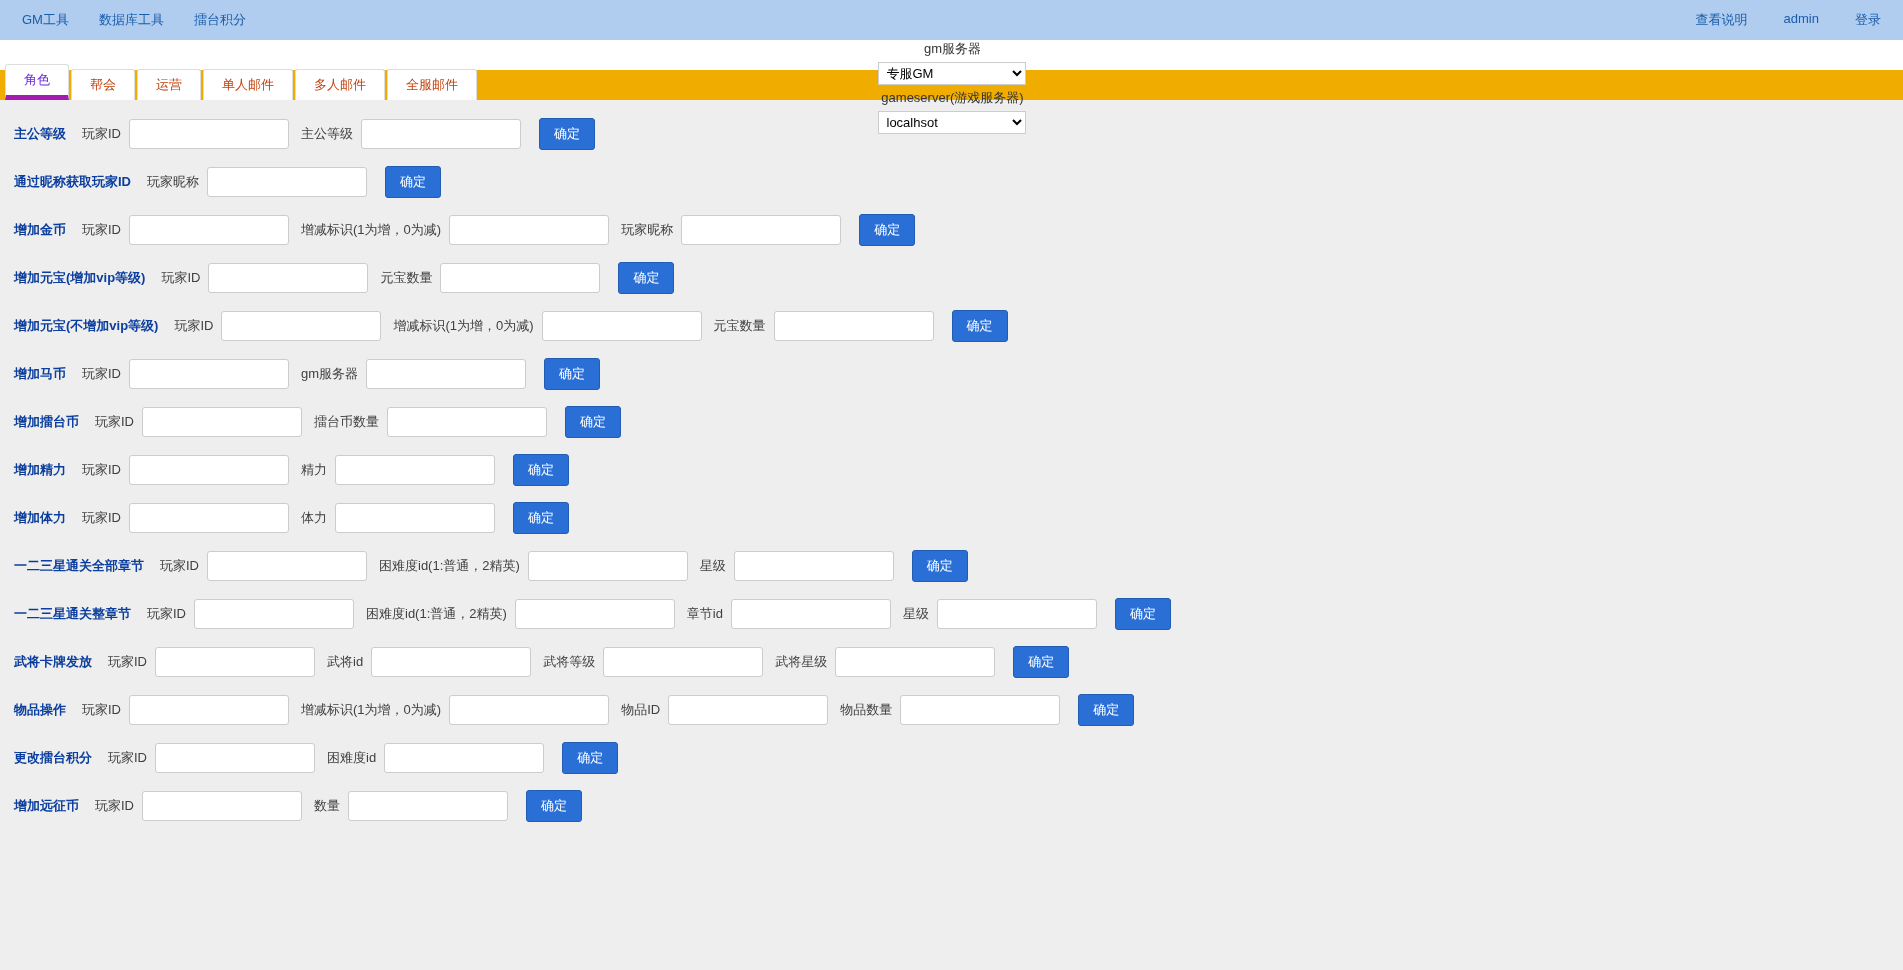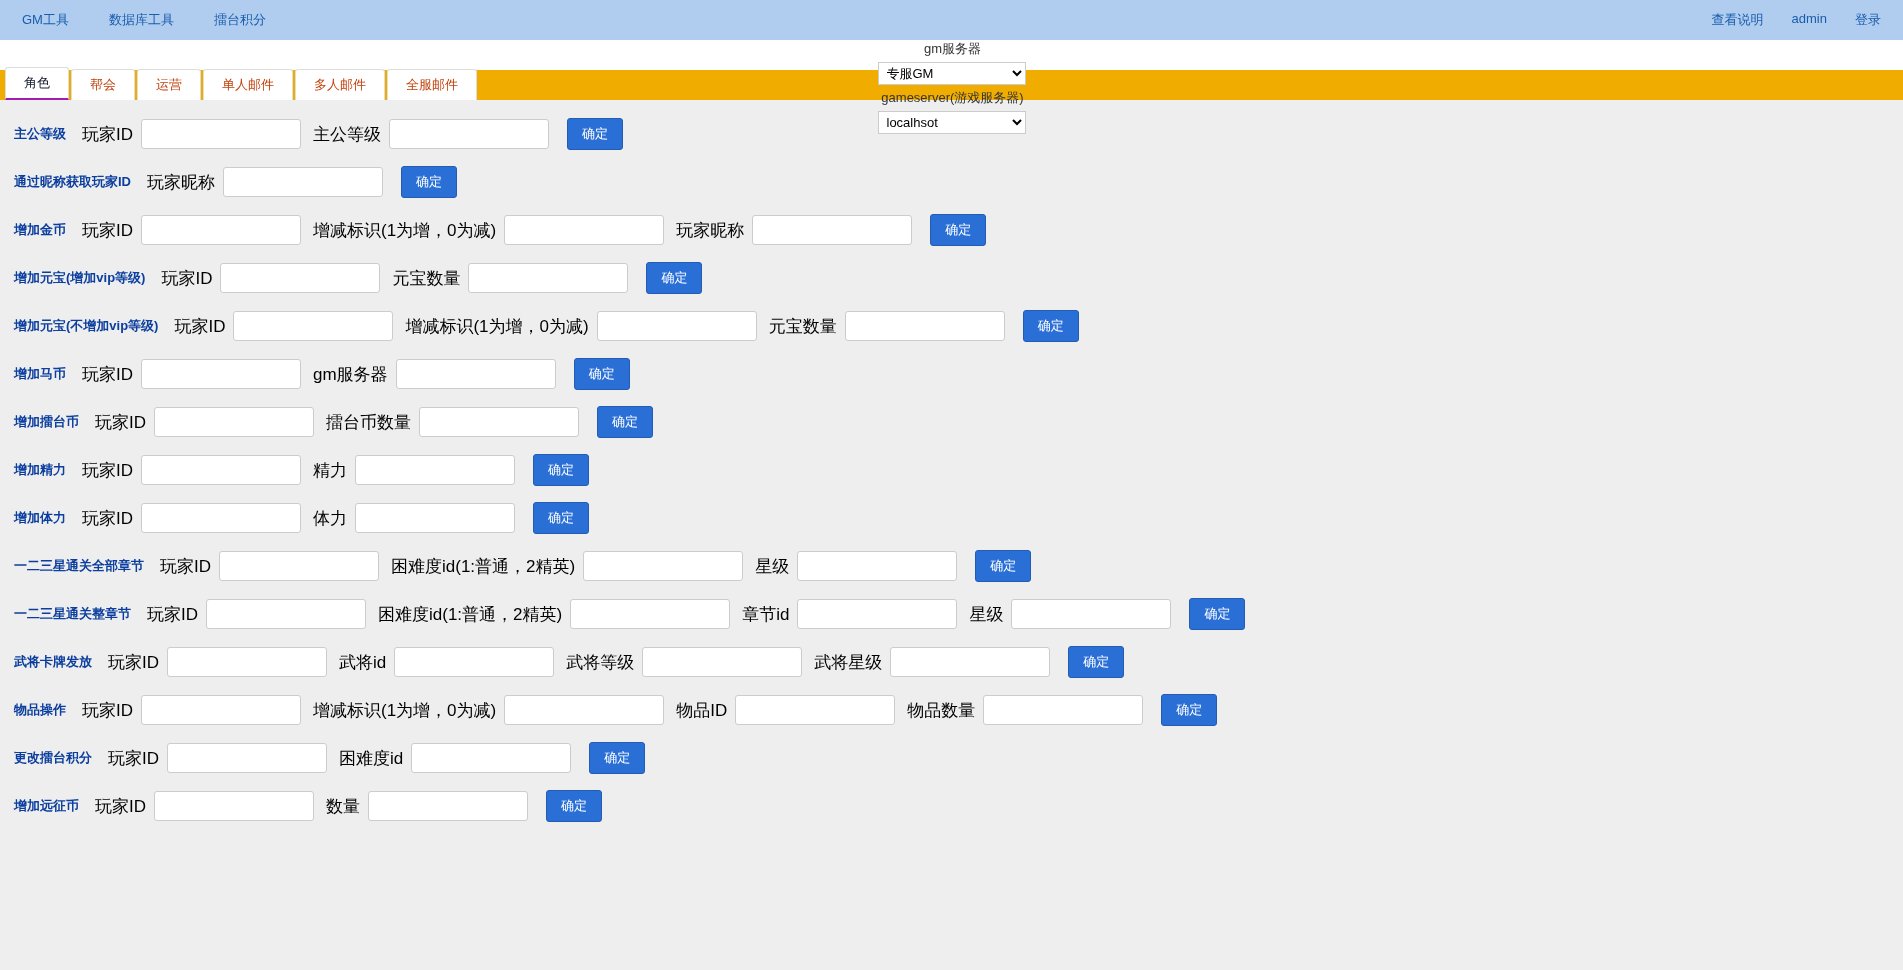--- a/index.html
+++ b/index.html
@@ -10,28 +10,28 @@
   background: #fff;
   width: 1903px;
 }
 .navbar {
   background: #b0cdf0;
   height: 40px;
   display: flex;
   align-items: center;
   padding: 0 8px;
 }
-.navbar .left-nav { display: flex; gap: 12px; }
+.navbar .left-nav { display: flex; gap: 2px; }
 .navbar .left-nav a {
   color: #1a5dab;
   text-decoration: none;
   padding: 10px 14px;
   font-size: 13px;
 }
-.navbar .right-nav { margin-left: auto; display: flex; gap: 0; }
+.navbar .right-nav { margin-left: auto; display: flex; gap: 8px; }
 .navbar .right-nav a {
   color: #1a5dab;
   text-decoration: none;
   padding: 10px 14px;
   font-size: 13px;
 }
 .server-bar {
   display: flex;
   align-items: center;
   gap: 4px;
@@ -63,43 +63,43 @@
   border: 1px solid #ddd;
   border-bottom: none;
   padding: 6px 18px;
   margin-right: 2px;
   margin-top: 2px;
   border-radius: 3px 3px 0 0;
   cursor: pointer;
   color: #c2410c;
   font-size: 13px;
 }
-.tab-strip .tab.active { color: #0f172a; border-bottom: 2px solid #a21caf; }
+.tab-strip .tab.active { color: #6d28d9; border-bottom: 5px solid #a21caf; }
 .content {
   background: #eee;
   padding: 18px 14px 24px;
   min-height: 870px;
 }
 .content .row {
   display: flex;
   align-items: center;
   flex-wrap: nowrap;
   gap: 8px;
   margin-bottom: 16px;
 }
 .row-title {
   color: #0b3e9e;
   font-weight: bold;
   font-size: 13px;
   margin-right: 4px;
   white-space: nowrap;
 }
 .field-label {
-  color: #000000;
-  font-size: 17px;
+  color: #404040;
+  font-size: 13px;
   margin-left: 4px;
   white-space: nowrap;
 }
 .row input[type="text"] {
   height: 30px;
   border: 1px solid #ccc;
   border-radius: 3px;
   padding: 4px 8px;
   font-size: 13px;
   width: 160px;

